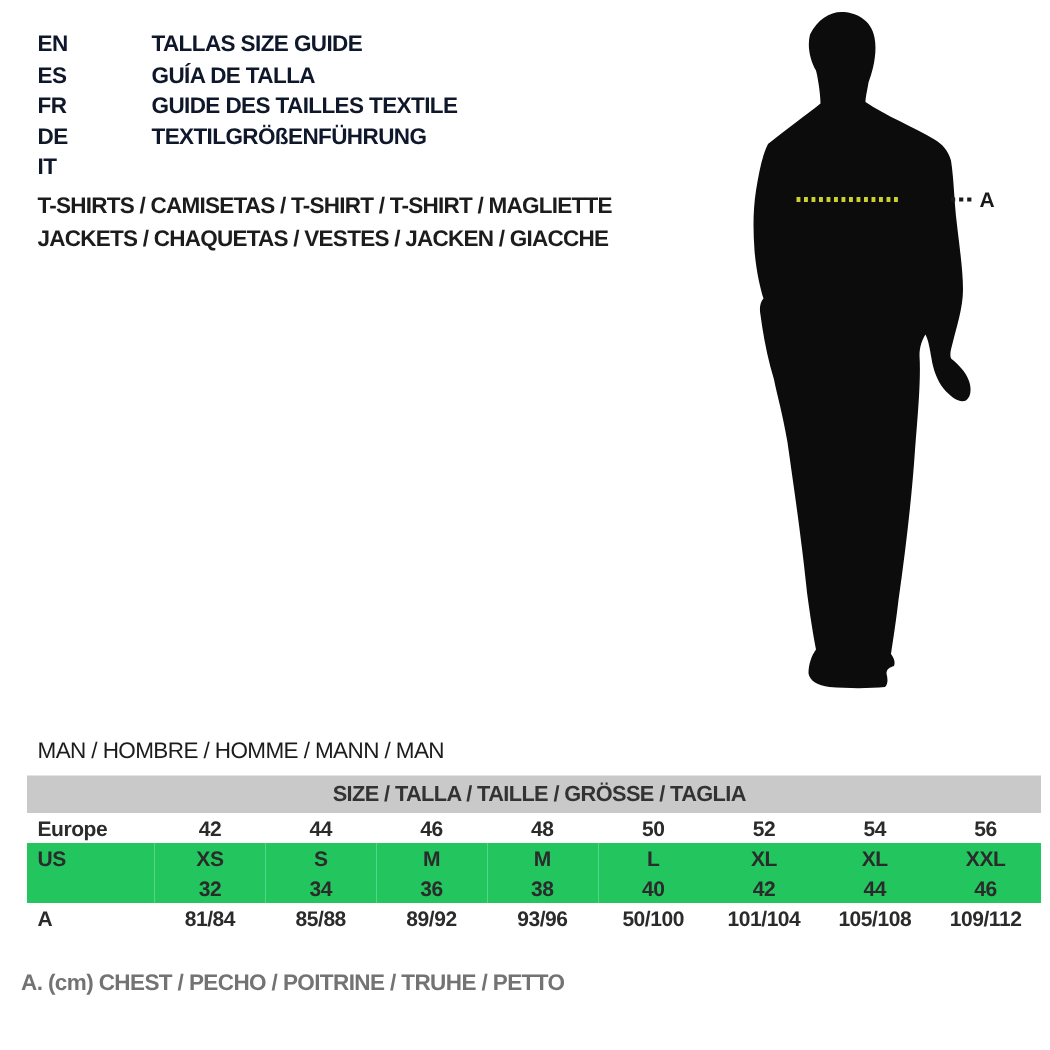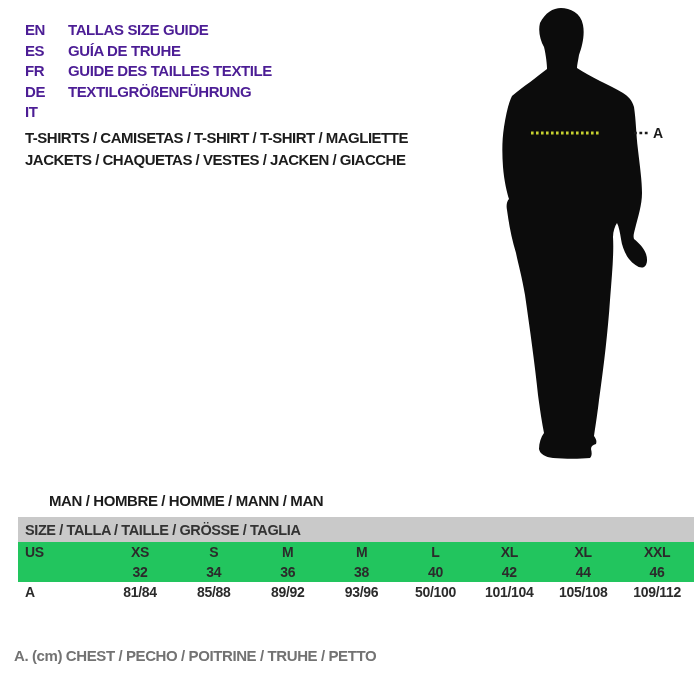--- a/index.html
+++ b/index.html
@@ -18,22 +18,23 @@
 
   
   .lang-block {
     position: absolute; left: 25px; top: 20px;
   }
   .lang-row {
     display: flex;
     font-size: 15px; font-weight: 700;
     letter-spacing: -0.4px;
     line-height: 20.5px;
-    color: #4c1d95;
-    white-space: nowrap;
+    color: #0f172a;
+    white-space: nowrap;
+    gap: 33px;
   }
   .lang-code { width: 43px; flex: 0 0 43px; }
 
   
   .category-block {
     position: absolute; left: 25px; top: 127px;
   }
   .category-line {
     font-size: 15px; font-weight: 700;
     letter-spacing: -0.5px;
@@ -45,41 +46,40 @@
   
   .figure-wrap {
     position: absolute; left: 495px; top: 5px;
     width: 180px; height: 465px;
   }
   .figure-wrap svg { display: block; }
 
   
   .man-title {
     position: absolute; left: 25px; top: 492px;
-    font-size: 15px; font-weight: 700;
+    font-size: 15px; font-weight: 400;
     letter-spacing: -0.4px;
     color: #1c1c1c;
     white-space: nowrap;
-    margin-left: 24px;
   }
 
   
   .size-table {
     position: absolute; left: 18px; top: 517px;
     width: 676px;
     border-collapse: collapse;
     table-layout: fixed;
     font-size: 14px; font-weight: 700;
     letter-spacing: -0.3px;
     color: #2b2b2b;
   }
   .size-table col.label-col { width: 85px; }
   .size-table th {
     background: #c9c9c9;
-    text-align: left;
+    text-align: center;
     font-size: 14.5px; font-weight: 700;
     letter-spacing: -0.4px;
     color: #333333;
     height: 25px;
     padding: 0 0 0 7px;
   }
   .size-table td {
     height: 20px;
     padding: 0;
     text-align: center;
@@ -105,21 +105,21 @@
 
 <div class="page">
 
   <div class="lang-block">
     <div class="lang-row">
       <span class="lang-code">EN</span>
       <span class="lang-label">TALLAS SIZE GUIDE</span>
     </div>
     <div class="lang-row">
       <span class="lang-code">ES</span>
-      <span class="lang-label">GUÍA DE TRUHE</span>
+      <span class="lang-label">GUÍA DE TALLA</span>
     </div>
     <div class="lang-row">
       <span class="lang-code">FR</span>
       <span class="lang-label">GUIDE DES TAILLES TEXTILE</span>
     </div>
     <div class="lang-row">
       <span class="lang-code">DE</span>
       <span class="lang-label">TEXTILGRÖßENFÜHRUNG</span>
     </div>
     <div class="lang-row">
@@ -192,20 +192,31 @@
         <col>
         <col>
         <col>
     </colgroup>
     <thead>
       <tr>
         <th colspan="9">SIZE / TALLA / TAILLE / GRÖSSE / TAGLIA</th>
       </tr>
     </thead>
     <tbody>
+      <tr>
+        <td class="row-label">Europe</td>
+        <td>42</td>
+        <td>44</td>
+        <td>46</td>
+        <td>48</td>
+        <td>50</td>
+        <td>52</td>
+        <td>54</td>
+        <td>56</td>
+      </tr>
       <tr class="stripe">
         <td class="row-label">US</td>
         <td>XS</td>
         <td>S</td>
         <td>M</td>
         <td>M</td>
         <td>L</td>
         <td>XL</td>
         <td>XL</td>
         <td>XXL</td>

